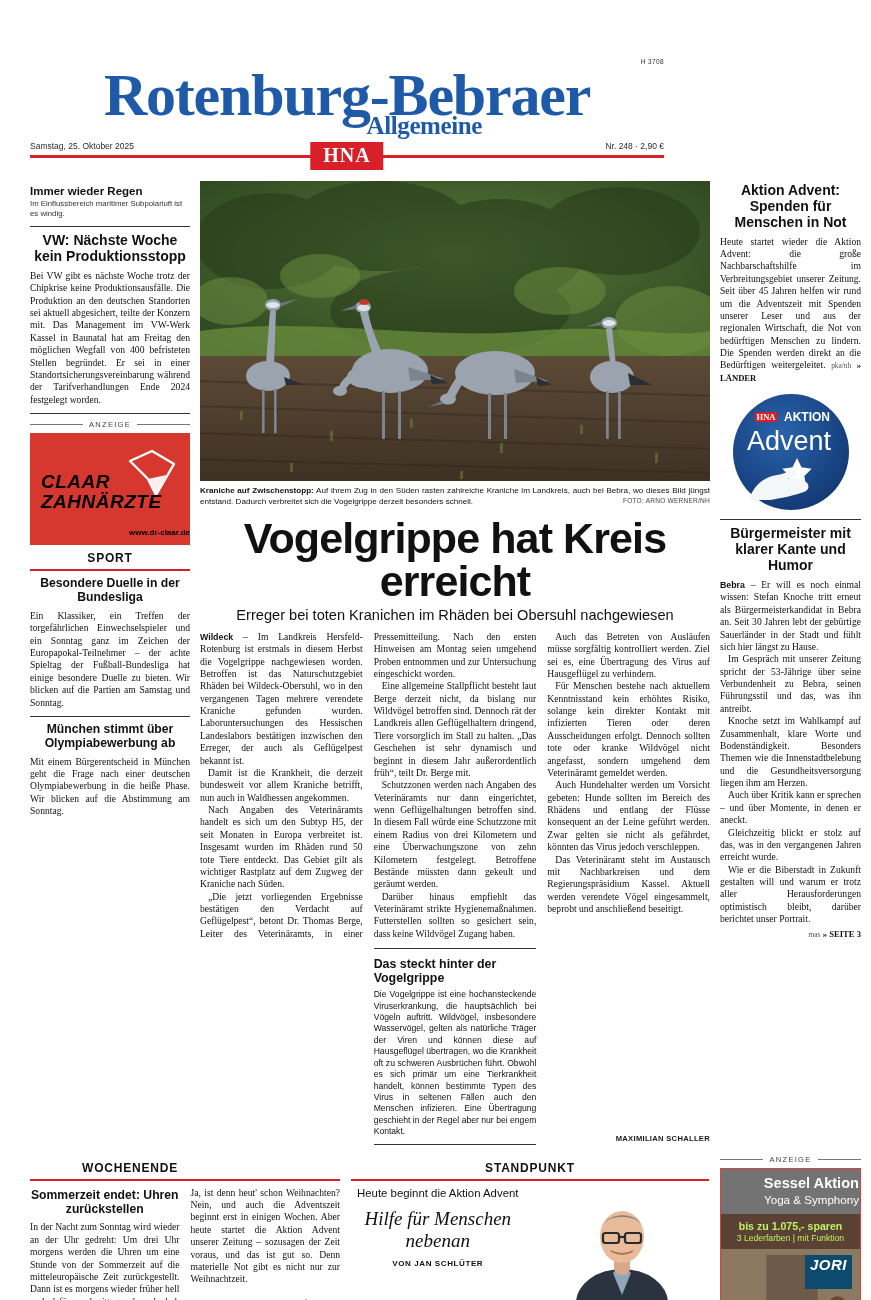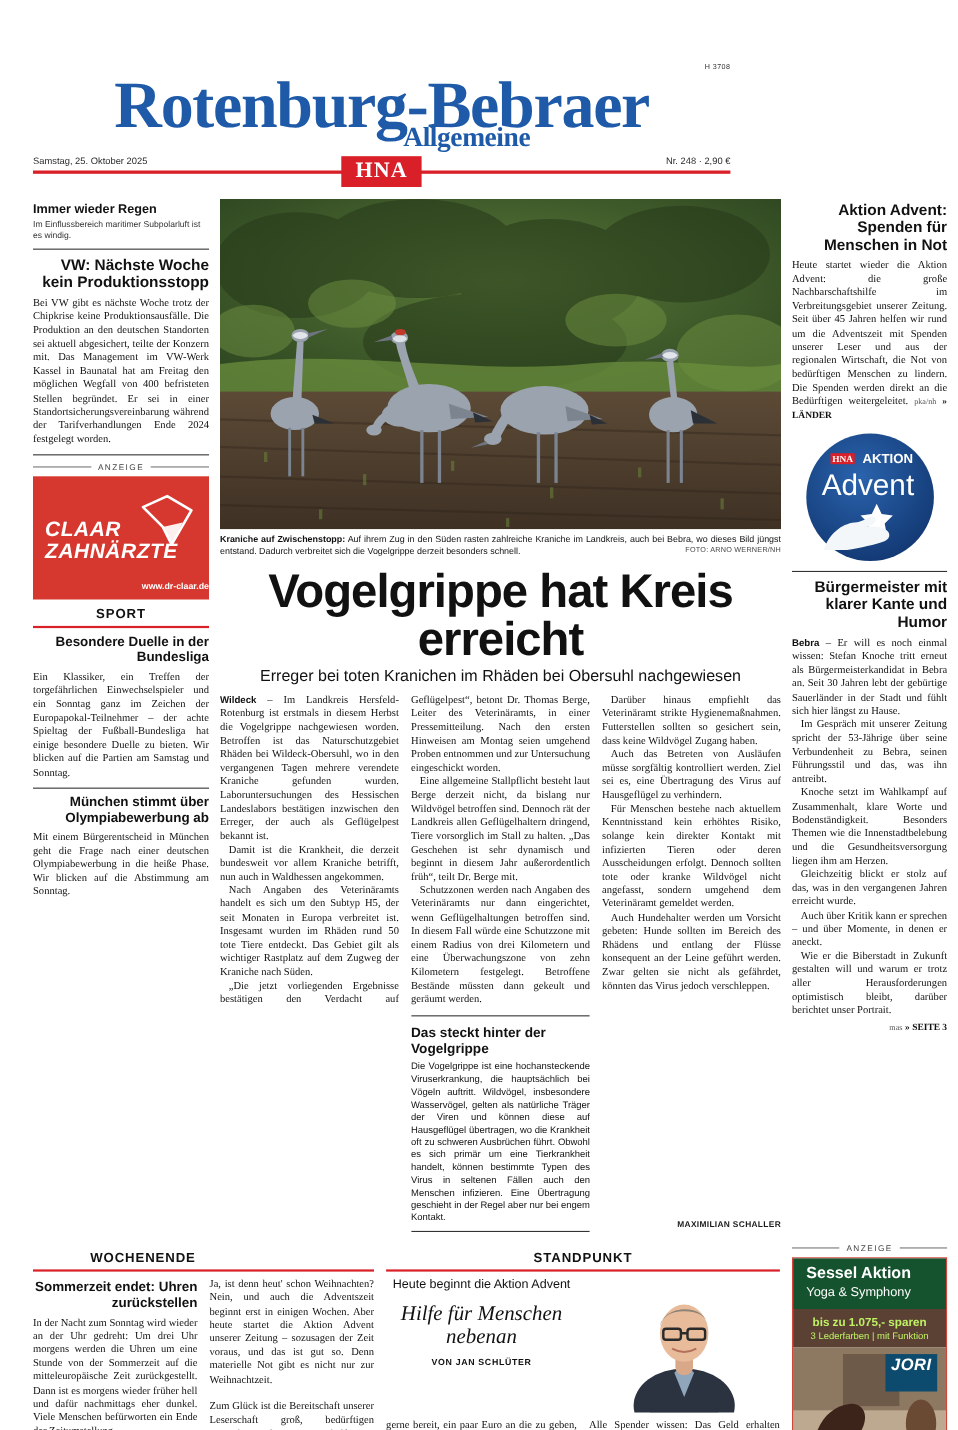--- a/index.html
+++ b/index.html
@@ -76,21 +76,21 @@
   .wx-temps { margin-left:auto; text-align:right; padding-top:2px;}
   .wx-hi { font-size: 22px; font-weight:700; color:#d91f27; line-height:1.05; }
   .wx-lo { font-size: 20px; font-weight:700; color:#1e6fba; line-height:1.05; }
   .wx-title { font-size: 11.5px; font-weight:700; margin-top:4px; color:#111; }
   .wx-desc { font-size: 7.8px; line-height:1.3; color:#333; margin-top:2px; }
   .hr-red { border:0; border-top:2px solid #d91f27; margin: 4px 0 6px; }
   .hr-dark { border:0; border-top:1px solid #333; margin: 7px 0 6px; }
 
   .teaser-head {
     font-size: 14px; font-weight:700; line-height:1.14;
-    text-align:right; color:#111; margin: 2px 0 5px;
+    text-align:center; color:#111; margin: 2px 0 5px;
   }
   .teaser-head.sm { font-size: 12.2px; }
   .body-serif {
     font-family: "Liberation Serif", serif;
     font-size: 9.6px; line-height: 1.29;
     text-align: justify; color:#111;
     hyphens: auto;
   }
   .body-sans {
     font-size: 8.6px; line-height:1.33; text-align:justify; color:#111;
@@ -101,21 +101,21 @@
     display:flex; align-items:center; gap:6px;
     font-size: 7.5px; letter-spacing: 1.3px; color:#444;
     justify-content:center; margin-bottom:4px;
   }
   .anzeige::before, .anzeige::after {
     content:""; flex:1; height:1px; background:#777;
   }
 
   
   .claar-ad {
-    background:#d6382f; color:#ffffff; position:relative;
+    background:#d6382f; color:#000000; position:relative;
     height: 112px; padding: 12px 10px;
   }
   .claar-name {
     font-family:"Liberation Sans", sans-serif;
     font-style: italic; font-weight:700;
     font-size: 19px; line-height:1.02; letter-spacing:.5px;
     position:absolute; left:11px; bottom:34px;
   }
   .claar-url {
     position:absolute; left:0; right:0; bottom:8px;
@@ -182,21 +182,21 @@
     font-size: 19px; line-height:1.12; text-align:center; margin-top:8px; color:#111;
   }
   .sp-author {
     font-size: 8px; font-weight:700; letter-spacing:.6px;
     text-align:center; margin-top: 8px; color:#111;
   }
   .portrait { width: 118px; height: 118px; display:block; margin: 4px auto 0; }
 
   
   .sessel-ad { border:1px solid #d1453a; width:141px; }
-  .sessel-top { background:#14532d; color:#fff; text-align:left; padding:7px 12px 8px;}
+  .sessel-top { background:#737373; color:#fff; text-align:right; padding:7px 1px 8px;}
   .sessel-t1 { font-size: 14.6px; font-weight:700; line-height:1.05;}
   .sessel-t2 { font-size: 11.6px; line-height:1.15; margin-top:2px;}
   .sessel-mid { background:#5b4034; color:#bef264; text-align:center; padding:6px 3px 6px;}
   .sessel-m1 { font-size: 10.6px; font-weight:700; }
   .sessel-m2 { font-size: 8.6px; margin-top:1px;}
   .sessel-photo { position:relative; height: 116px; overflow:hidden; background:#8d7a6a;}
   .jori {
     position:absolute; right:8px; top:6px; background:#0c4a6e; color:#fff;
     font-weight:700; font-size: 15px; letter-spacing:.5px; padding:1px 5px 16px;
     font-style: italic;
@@ -373,20 +373,21 @@
         <p class="first"><span class="dateline">Wildeck</span><span> – </span><span>Im Landkreis Hersfeld-Rotenburg ist erstmals in diesem Herbst die Vogelgrippe nachgewiesen worden. Betroffen ist das Naturschutzgebiet Rhäden bei Wildeck-Obersuhl, wo in den vergangenen Tagen mehrere verendete Kraniche gefunden wurden. Laboruntersuchungen des Hessischen Landeslabors bestätigen inzwischen den Erreger, der auch als Geflügelpest bekannt ist.</span></p>
         <p>Damit ist die Krankheit, die derzeit bundesweit vor allem Kraniche betrifft, nun auch in Waldhessen angekommen.</p>
         <p>Nach Angaben des Veterinäramts handelt es sich um den Subtyp H5, der seit Monaten in Europa verbreitet ist. Insgesamt wurden im Rhäden rund 50 tote Tiere entdeckt. Das Gebiet gilt als wichtiger Rastplatz auf dem Zugweg der Kraniche nach Süden.</p>
         <p>„Die jetzt vorliegenden Ergebnisse bestätigen den Verdacht auf Geflügelpest“, betont Dr. Thomas Berge, Leiter des Veterinäramts, in einer Pressemitteilung. Nach den ersten Hinweisen am Montag seien umgehend Proben entnommen und zur Untersuchung eingeschickt worden.</p>
         <p>Eine allgemeine Stallpflicht besteht laut Berge derzeit nicht, da bislang nur Wildvögel betroffen sind. Dennoch rät der Landkreis allen Geflügelhaltern dringend, Tiere vorsorglich im Stall zu halten. „Das Geschehen ist sehr dynamisch und beginnt in diesem Jahr außerordentlich früh“, teilt Dr. Berge mit.</p>
         <p>Schutzzonen werden nach Angaben des Veterinäramts nur dann eingerichtet, wenn Geflügelhaltungen betroffen sind. In diesem Fall würde eine Schutzzone mit einem Radius von drei Kilometern und eine Überwachungszone von zehn Kilometern festgelegt. Betroffene Bestände müssten dann gekeult und geräumt werden.</p>
         <p>Darüber hinaus empfiehlt das Veterinäramt strikte Hygienemaßnahmen. Futterstellen sollten so gesichert sein, dass keine Wildvögel Zugang haben.</p>
         <p>Auch das Betreten von Ausläufen müsse sorgfältig kontrolliert werden. Ziel sei es, eine Übertragung des Virus auf Hausgeflügel zu verhindern.</p>
         <p>Für Menschen bestehe nach aktuellem Kenntnisstand kein erhöhtes Risiko, solange kein direkter Kontakt mit infizierten Tieren oder deren Ausscheidungen erfolgt. Dennoch sollten tote oder kranke Wildvögel nicht angefasst, sondern umgehend dem Veterinäramt gemeldet werden.</p>
         <p>Auch Hundehalter werden um Vorsicht gebeten: Hunde sollten im Bereich des Rhädens und entlang der Flüsse konsequent an der Leine geführt werden. Zwar gelten sie nicht als gefährdet, könnten das Virus jedoch verschleppen.</p>
+        <p>Das Veterinäramt steht im Austausch mit Nachbarkreisen und dem Regierungspräsidium Kassel. Aktuell werden verendete Vögel eingesammelt, beprobt und anschließend beseitigt.</p>
       </div>
 
       <div style="display:grid; grid-template-columns: 1fr 1fr 1fr; column-gap:11px; margin-top:4px;">
         <div></div>
         <div style="grid-column: 2 / span 1;">
           <hr class="hr-dark" style="margin:4px 0 4px;">
           <div class="box-head">Das steckt hinter der Vogelgrippe</div>
           <div class="body-sans">Die Vogelgrippe ist eine hochansteckende Viruserkrankung, die hauptsächlich bei Vögeln auftritt. Wildvögel, insbesondere Wasservögel, gelten als natürliche Träger der Viren und können diese auf Hausgeflügel übertragen, wo die Krankheit oft zu schweren Ausbrüchen führt. Obwohl es sich primär um eine Tierkrankheit handelt, können bestimmte Typen des Virus in seltenen Fällen auch den Menschen infizieren. Eine Übertragung geschieht in der Regel aber nur bei engem Kontakt.</div>
           <hr class="hr-dark" style="margin:6px 0 0;">
         </div>
@@ -420,22 +421,22 @@
         <path d="M18 108 c4 -14 16 -24 28 -25 c6 -0.5 10 -3 14 -5 c3 -1.5 6 0 5 3 c-1 3 -5 5 -8 6 c8 -1 14 0 18 3 c4 3 3 8 -2 10 c-8 3 -22 6 -34 8 Z" fill="#f4f7fa"></path>
       </svg>
 
       <hr class="hr-dark">
 
       <div class="teaser-head">Bürgermeister mit klarer Kante und Humor</div>
       <div class="body-serif">
         <p style="margin:0;"><span class="dateline">Bebra</span><span> – </span><span>Er will es noch einmal wissen: Stefan Knoche tritt erneut als Bürgermeisterkandidat in Bebra an. Seit 30 Jahren lebt der gebürtige Sauerländer in der Stadt und fühlt sich hier längst zu Hause.</span></p>
         <p style="margin:0; text-indent:8px;">Im Gespräch mit unserer Zeitung spricht der 53-Jährige über seine Verbundenheit zu Bebra, seinen Führungsstil und das, was ihn antreibt.</p>
         <p style="margin:0; text-indent:8px;">Knoche setzt im Wahlkampf auf Zusammenhalt, klare Worte und Bodenständigkeit. Besonders Themen wie die Innenstadtbelebung und die Gesundheitsversorgung liegen ihm am Herzen.</p>
+        <p style="margin:0; text-indent:8px;">Auch über Kritik kann er sprechen – und über Momente, in denen er aneckt.</p>
         <p style="margin:0; text-indent:8px;">Gleichzeitig blickt er stolz auf das, was in den vergangenen Jahren erreicht wurde.</p>
-        <p style="margin:0; text-indent:8px;">Auch über Kritik kann er sprechen – und über Momente, in denen er aneckt.</p>
         <p style="margin:0; text-indent:8px;">Wie er die Biberstadt in Zukunft gestalten will und warum er trotz aller Herausforderungen optimistisch bleibt, darüber berichtet unser Portrait.</p>
         <div style="text-align:right; margin-top:2px;">
           <span class="ref-sm">mas</span>
           <span class="ref-link">» SEITE 3</span>
         </div>
       </div>
     </div>
   </div>
 
   <div class="bottom-grid">

